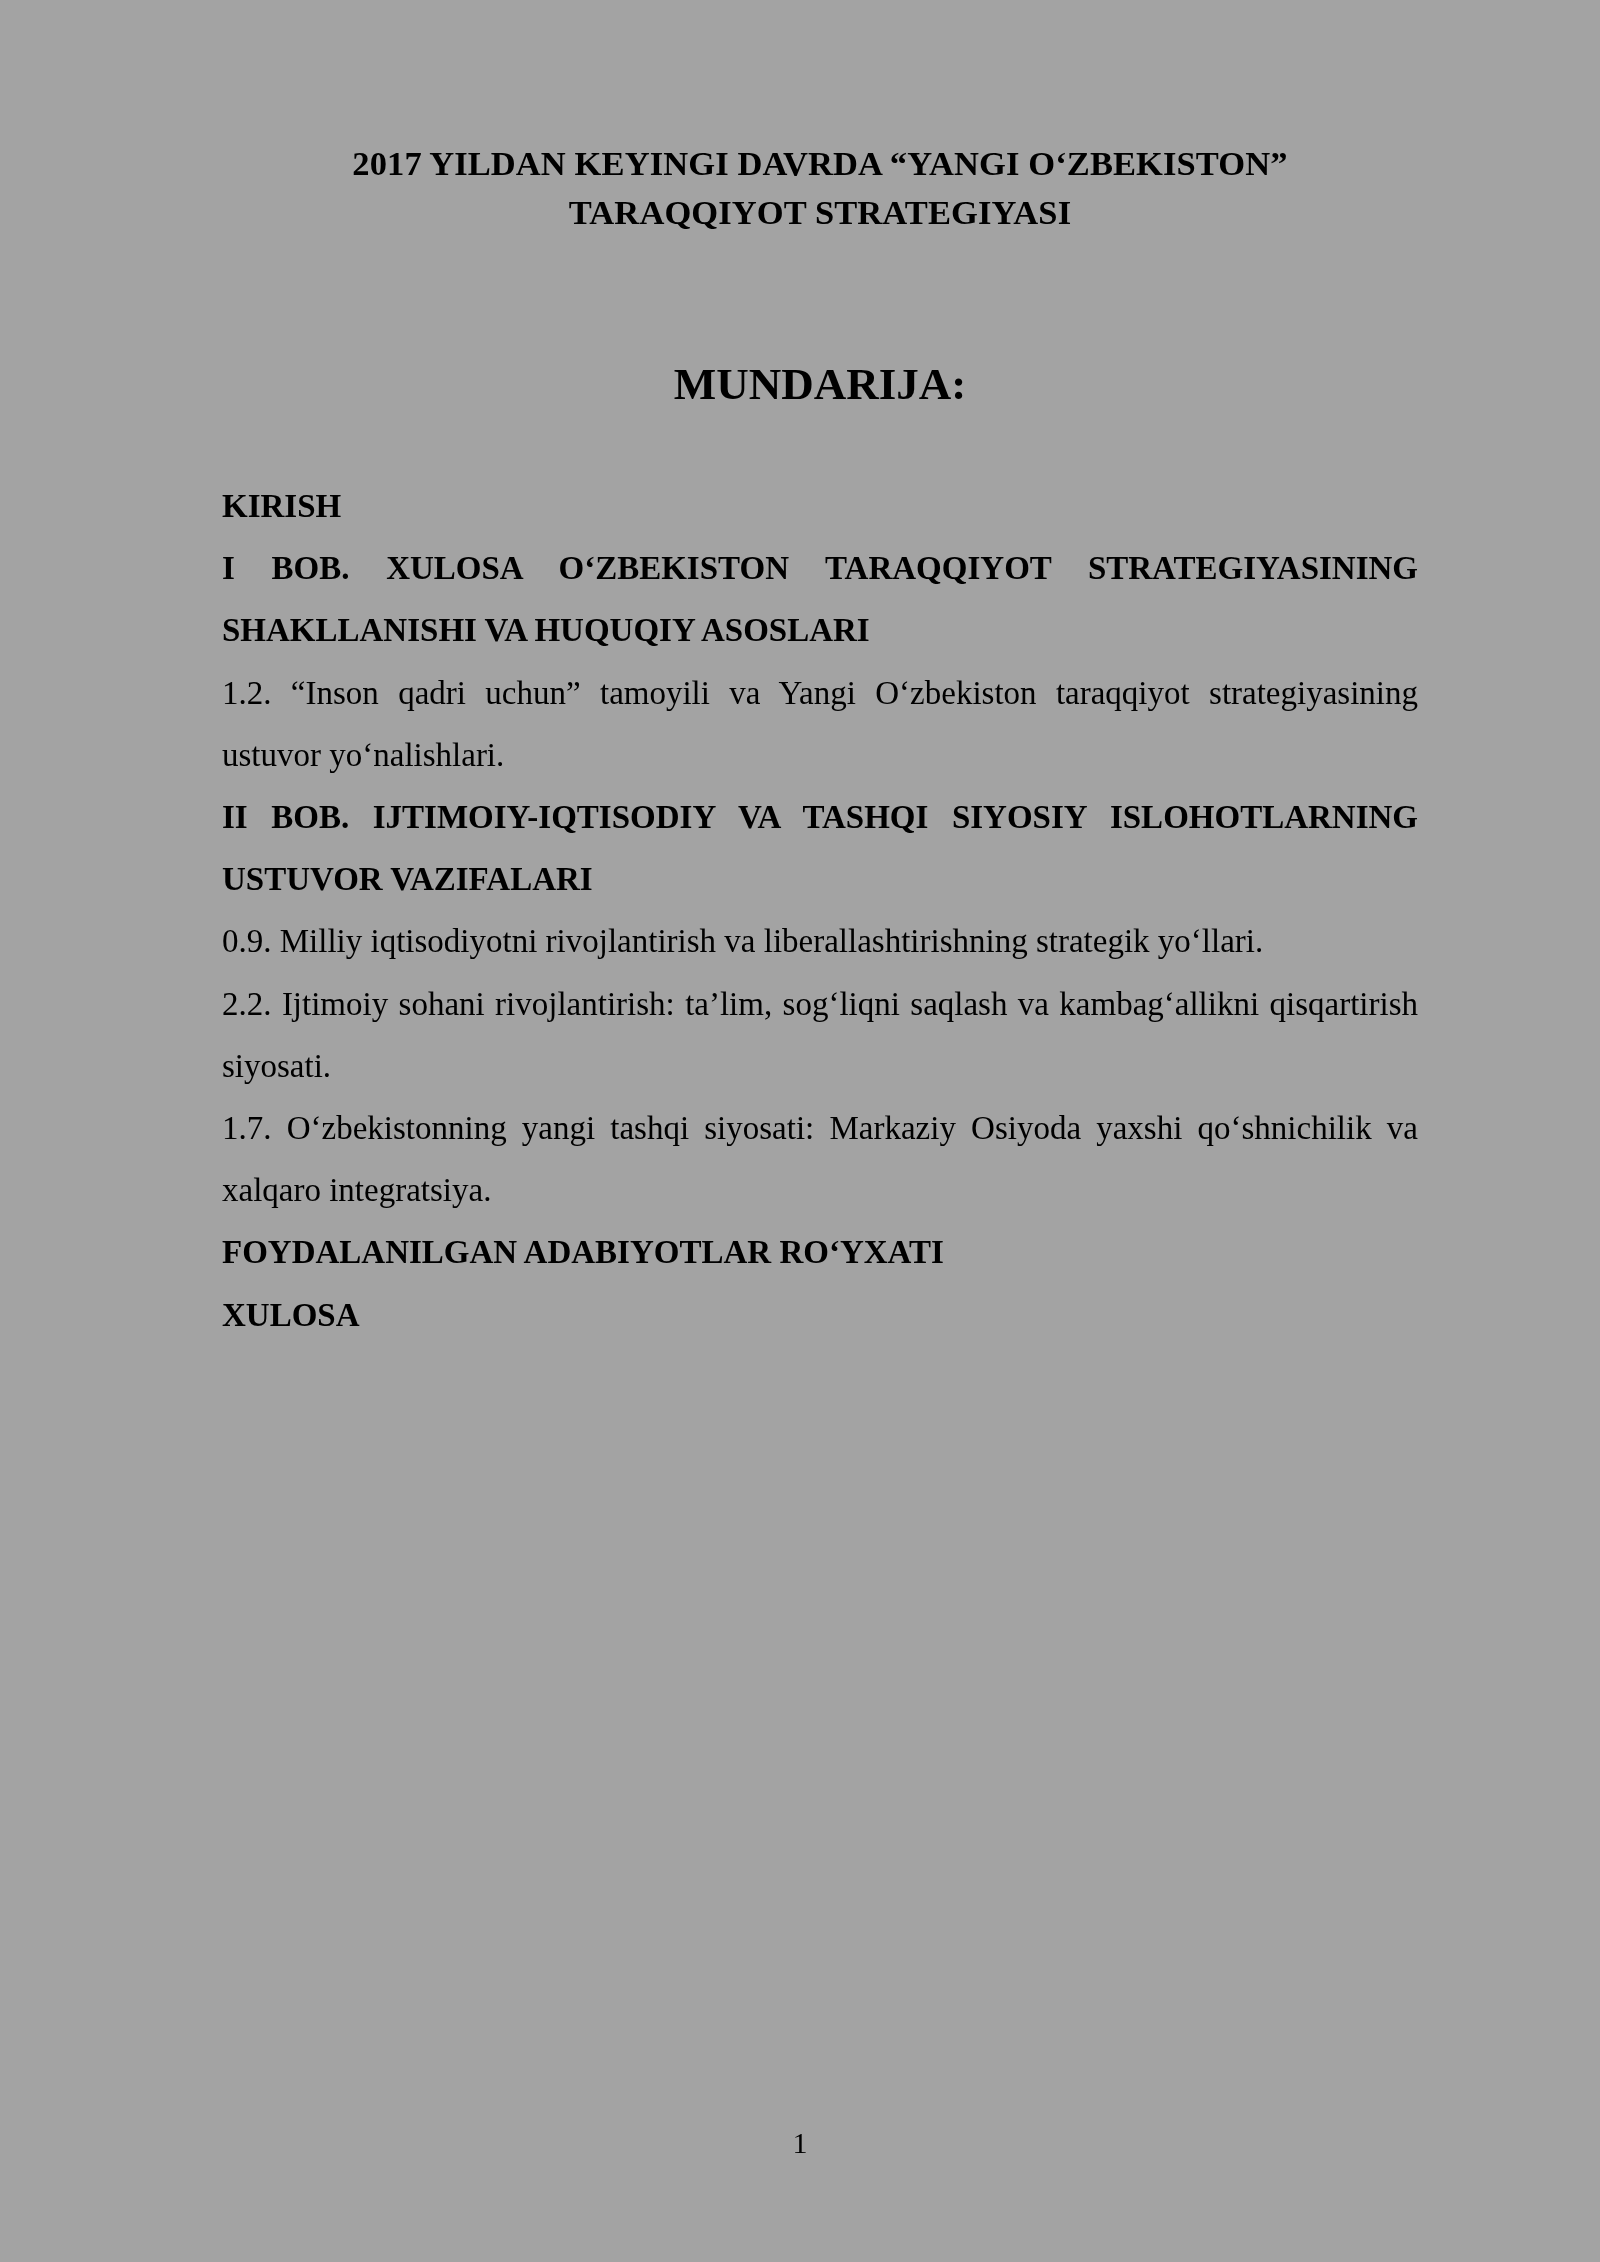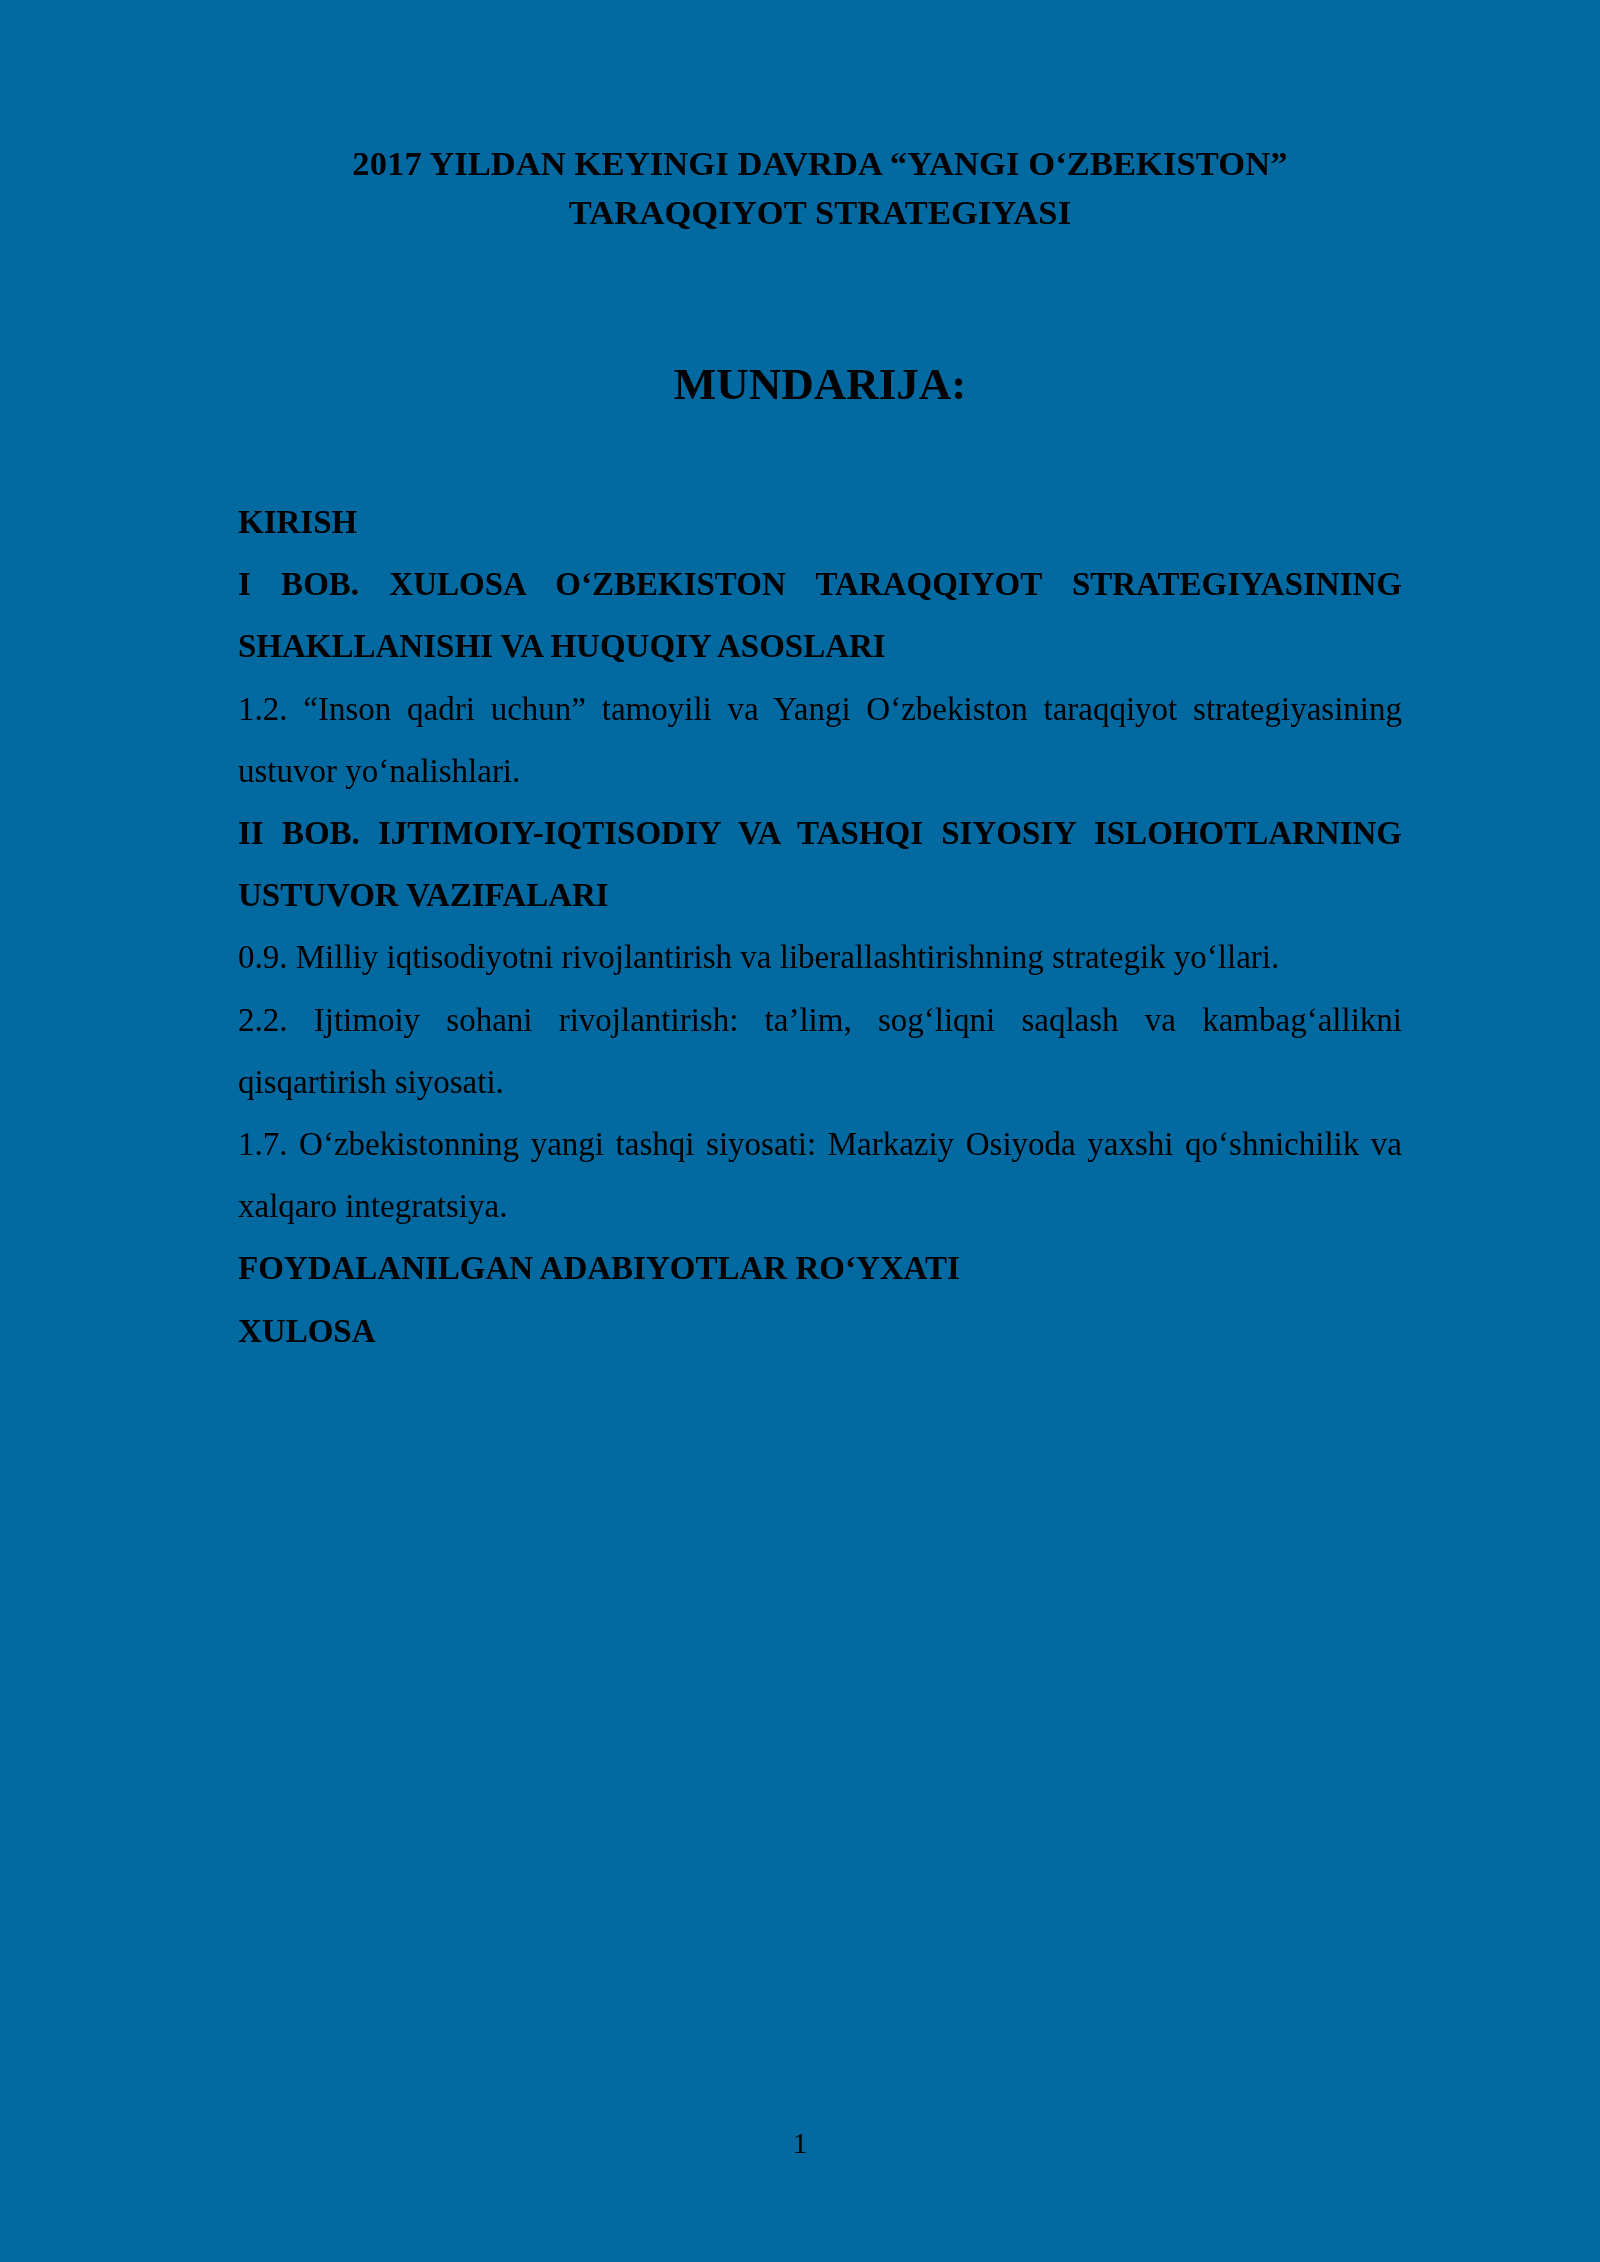--- a/index.html
+++ b/index.html
@@ -5,21 +5,21 @@
   html, body {
     margin: 0;
     padding: 0;
     background: #ffffff;
   }
   .page {
     position: relative;
     width: 1600px;
     height: 2262px;
     margin: 0 auto;
-    background: #0369a1;
+    background: #a3a3a3;
     font-family: "Liberation Serif", "DejaVu Serif", serif;
     color: #000000;
     overflow: hidden;
   }
   .content {
     position: absolute;
     left: 222px;
     top: 0;
     width: 1196px;
   }
@@ -43,21 +43,21 @@
     margin: 0;
     padding-top: 123px;
     text-align: center;
     font-size: 45px;
     font-weight: bold;
     line-height: 49px;
   }
 
   
   .toc-list {
-    margin: 16px;
+    margin: 0;
     padding-top: 66px;
   }
   .toc-entry {
     font-size: 33px;
     line-height: 62.2px;
     text-align: justify;
     text-justify: inter-word;
     margin: 0;
     hyphens: none;
   }

